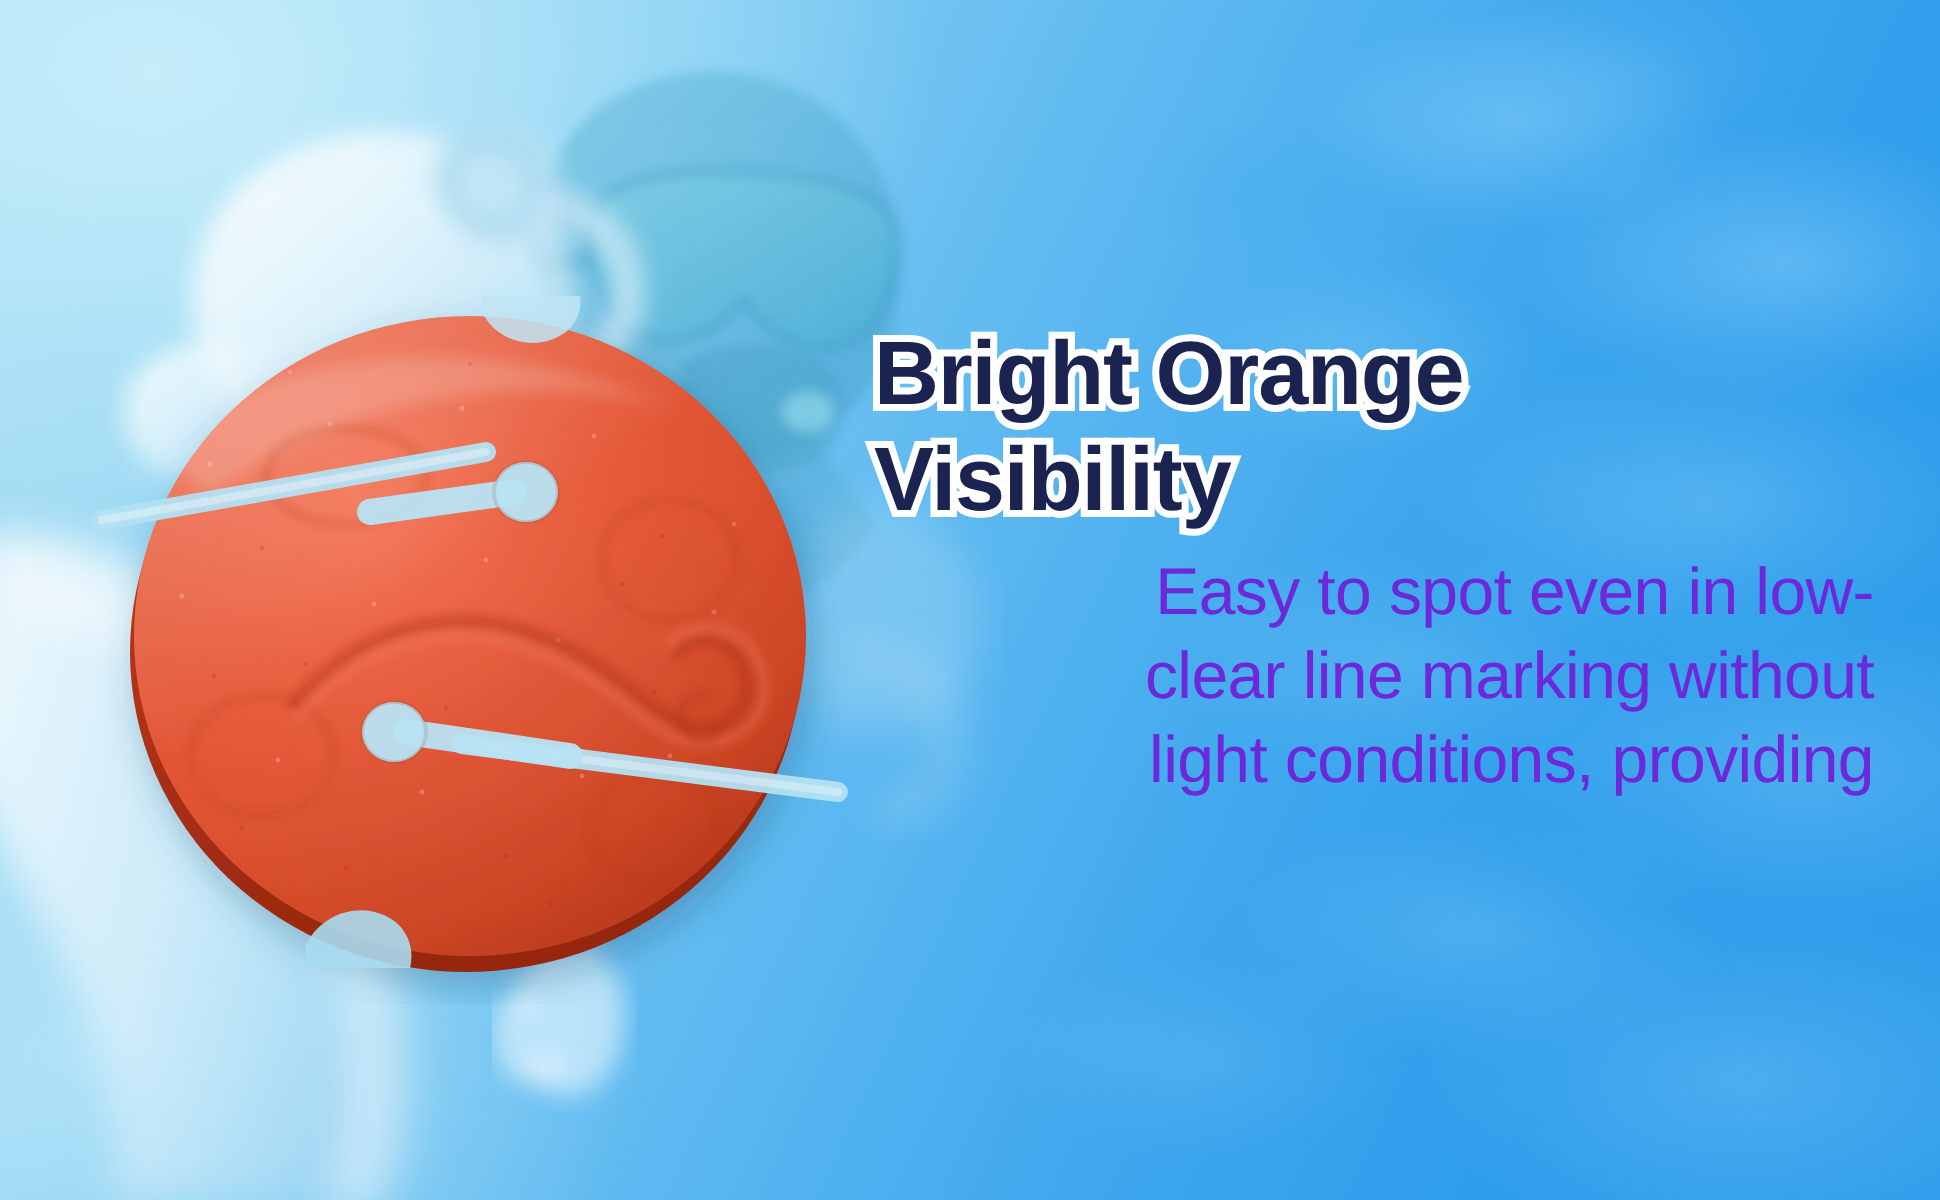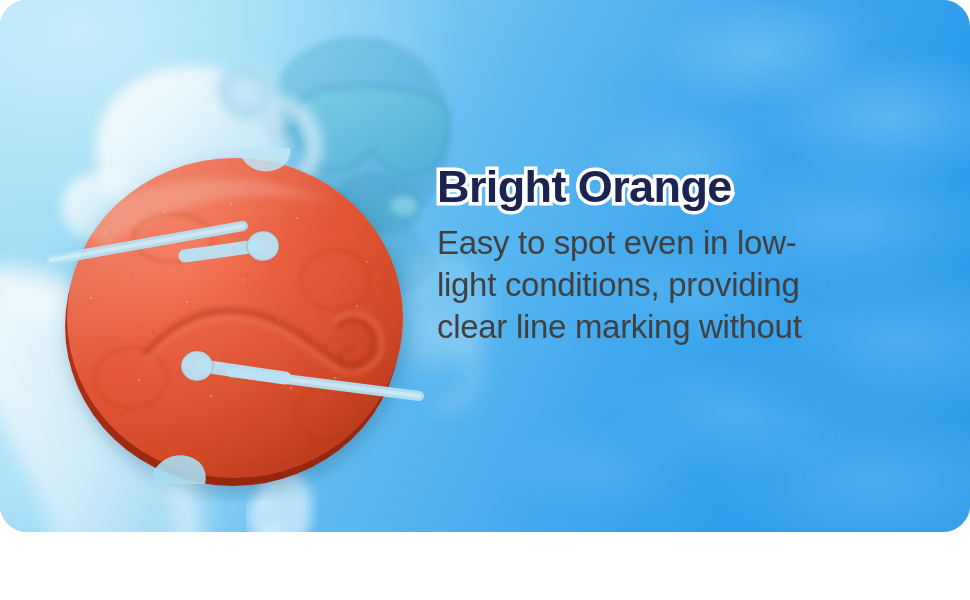--- a/index.html
+++ b/index.html
@@ -3,25 +3,24 @@
 <meta charset="utf-8">
 <style>
   html, body {
     margin: 0;
     padding: 0;
     background: #ffffff;
   }
   #banner {
     position: relative;
     width: 970px;
-    height: 532px;
+    height: 600px;
     overflow: hidden;
     font-family: "Liberation Sans", sans-serif;
     background: #8fd3f4;
-    border-radius: 27px;
   }
 
   
   .bg-base {
     position: absolute;
     inset: 0;
     background:
       linear-gradient(115deg,
         #a9ddf2 0%,
         #9bd8f3 14%,
@@ -101,21 +100,22 @@
     paint-order: stroke fill;
     text-shadow: 0 2px 0 rgba(255,255,255,0.55);
   }
   .headline .ln { display: block; }
   .body-copy {
     margin: 9px 0 0 0;
     font-size: 33px;
     line-height: 42px;
     font-weight: 400;
     letter-spacing: -0.3px;
-    color: #404040;
+    color: #6d28d9;
+    text-align: right;
   }
   .body-copy .ln { display: block; white-space: pre; }
 </style>
 </head>
 <body>
 
 <div id="banner">
 
   <div class="bg-base"></div>
   <div class="bg-topglow"></div>
@@ -334,21 +334,22 @@
       <path d="M214 18 C222 32 238 36 250 28" fill="none" stroke="#a8dbf0" stroke-opacity="0.0" stroke-width="2"></path>
 
       <path d="M206 14 C214 30 234 34 248 24 C254 19 256 12 255 6 L206 6 Z" fill="#bfe5f5" fill-opacity="0.85"></path>
       <path d="M118 330 C128 312 150 308 164 320 C170 326 172 334 170 342 L118 342 Z" fill="#a9dcf1" fill-opacity="0.90"></path>
     </svg>
   </div>
 
   <div class="copy">
     <h1 class="headline">
       <span class="ln">Bright Orange</span>
+      <span class="ln">Visibility</span>
     </h1>
     <p class="body-copy">
       <span class="ln">Easy to spot even in low-</span>
+      <span class="ln">clear line marking without</span>
       <span class="ln">light conditions, providing</span>
-      <span class="ln">clear line marking without</span>
     </p>
   </div>
 
 </div>
 
 </body></html>

